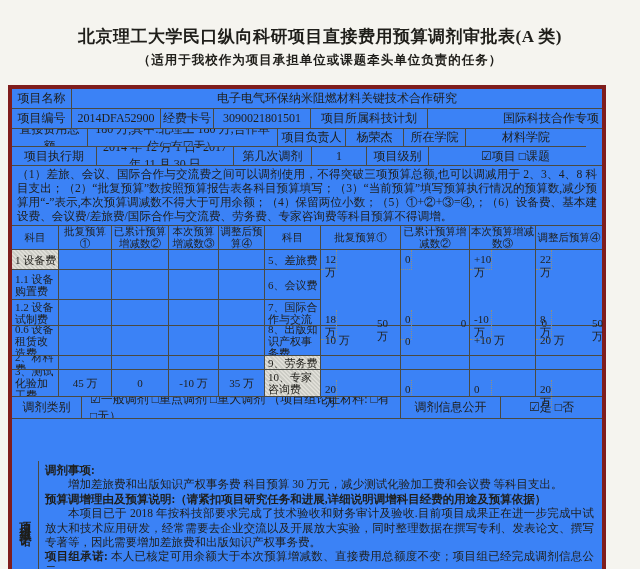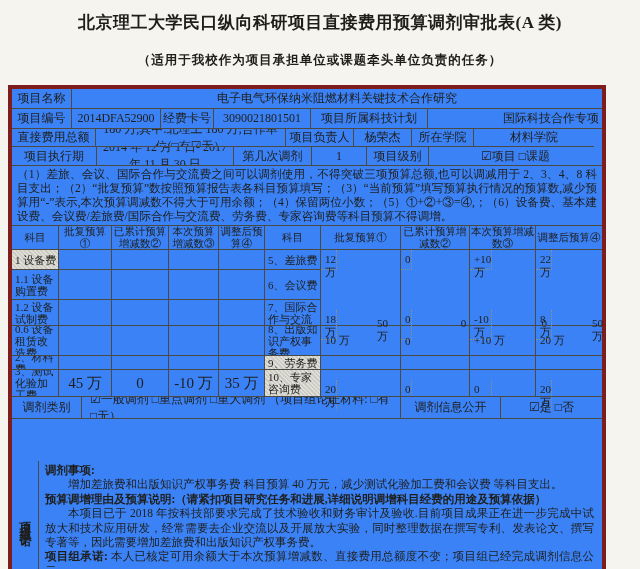--- a/index.html
+++ b/index.html
@@ -1,48 +1,48 @@
 <!DOCTYPE html>
 <html><head>
 <meta charset="utf-8">
 <style>
   html,body{margin:0;padding:0;background:#e9e7e2;}
   .page{width:640px;height:569px;background:#f5f4ef;position:relative;overflow:hidden;
         font-family:"Liberation Serif","DejaVu Serif",serif;color:#1f1e1a;}
-  .title{position:absolute;top:11px;left:0;width:100%;text-align:center;
+  .title{position:absolute;top:25px;left:0;width:100%;text-align:center;
          font-size:17px;font-weight:bold;letter-spacing:.5px;}
   .subtitle{position:absolute;top:52px;left:0;width:100%;text-align:center;
          font-size:12.5px;font-weight:bold;letter-spacing:1px;}
   .form{position:absolute;left:8px;top:85px;width:590px;box-sizing:content-box;
         border:4px solid #7f1d1d;background:#3b82f6;}
   .frow{display:flex;}
   .c{border-right:1px solid #4a4a42;border-bottom:1px solid #4a4a42;box-sizing:border-box;
      display:flex;align-items:center;justify-content:center;text-align:center;
      font-size:12px;overflow:hidden;height:100%;padding:0 2px;}
   .nr{border-right:none;}
   .h20{height:20px}.h18{height:18px}.h19{height:19px}.h24{height:24px}
   .h30{height:30px}.h26{height:26px}.h14{height:14px}.h27{height:27px}
   .h25{height:25px}.h22{height:22px}
   
   .a1{width:60px}.a2{width:530px}
   .b2{width:89px}.b3{width:53px}.b4{width:97px}.b5{width:117px}.b6{width:174px}
-  .d1{width:84px}.d2{width:190px}.d3{width:68px}.d4{width:58px}.d5{width:62px}.d6{width:120px}
+  .d1{width:76px}.d2{width:190px}.d3{width:68px}.d4{width:58px}.d5{width:62px}.d6{width:120px}
   .e1{width:85px}.e2{width:137px}.e3{width:78px}.e4{width:55px}.e5{width:62px}.e6{width:173px}
   .g1{width:70px}.g2{width:319px}.g3{width:100px}.g4{width:101px}
   .right{justify-content:flex-end;padding-right:3px;}
   .leftal{justify-content:flex-start;text-align:left;padding-left:8px;}
   .notes{border-bottom:1px solid #4a4a42;padding:2px 5px 1px 5px;font-size:11.6px;
          line-height:14px;text-align:justify;}
   
   .w1{width:47px}.w2{width:53px}.w3{width:57px}.w4{width:50px}.w5{width:46px}
   .w6{width:56px}.w7{width:80px}.w8{width:69px}.w9{width:66px}.w10{width:66px}
   .hc{font-size:10.5px;line-height:11.5px;padding:0 1px;}
   .nm{justify-content:flex-start;text-align:left;padding:1px 1px 1px 3px;
       font-size:11px;line-height:12px;}
-  .vc{font-size:15px;}
+  .vc{font-size:11px;}
   .vr{justify-content:flex-start;padding-left:4px;font-size:11px;}
   .shade{background:repeating-linear-gradient(45deg,#ccccc5 0 1.5px,#e0dfd8 1.5px 3px);}
   .triple{display:flex;}
   .tcol{display:flex;flex-direction:column;}
   .split{display:grid;grid-template-columns:1fr 24px;grid-template-rows:20px 30px 1fr;
          border-right:1px solid #4a4a42;border-bottom:1px solid #4a4a42;
          box-sizing:border-box;height:76px;gap:40px;}
   .split.nr{border-right:none;}
   .sv{border-right:1px dotted #91917f;padding:3px 0 0 4px;font-size:11px;
       box-sizing:border-box;grid-column:1;}
@@ -223,21 +223,21 @@
       <div class="c g3">调剂信息公开</div>
       <div class="c g4 nr">☑是  □否</div>
     </div>
 
     <div class="bottom">
       <div class="side">
         <span class="sidetxt">项目组承诺</span>
       </div>
       <div class="bcontent">
         <p class="bp"><span class="bt">调剂事项:</span></p>
-        <p class="bp ind">增加差旅费和出版知识产权事务费 科目预算 40 万元，减少测试化验加工费和会议费 等科目支出。</p>
+        <p class="bp ind">增加差旅费和出版知识产权事务费 科目预算 30 万元，减少测试化验加工费和会议费 等科目支出。</p>
         <p class="bp"><span class="bt">预算调增理由及预算说明:</span><span class="bt">（请紧扣项目研究任务和进展,详细说明调增科目经费的用途及预算依据）</span></p>
         <p class="bp ind">本项目已于 2018 年按科技部要求完成了技术验收和财务审计及验收.目前项目成果正在进一步完成中试放大和技术应用研发，经常需要去企业交流以及开展放大实验，同时整理数据在撰写专利、发表论文、撰写专著等，因此需要增加差旅费和出版知识产权事务费。</p>
         <p class="bp"><span class="bt">项目组承诺:</span> <span>本人已核定可用余额大于本次预算增减数、直接费用总额度不变；项目组已经完成调剂信息公示。</span></p>
 
       </div>
     </div>
 
   </div>
 </div>
 

